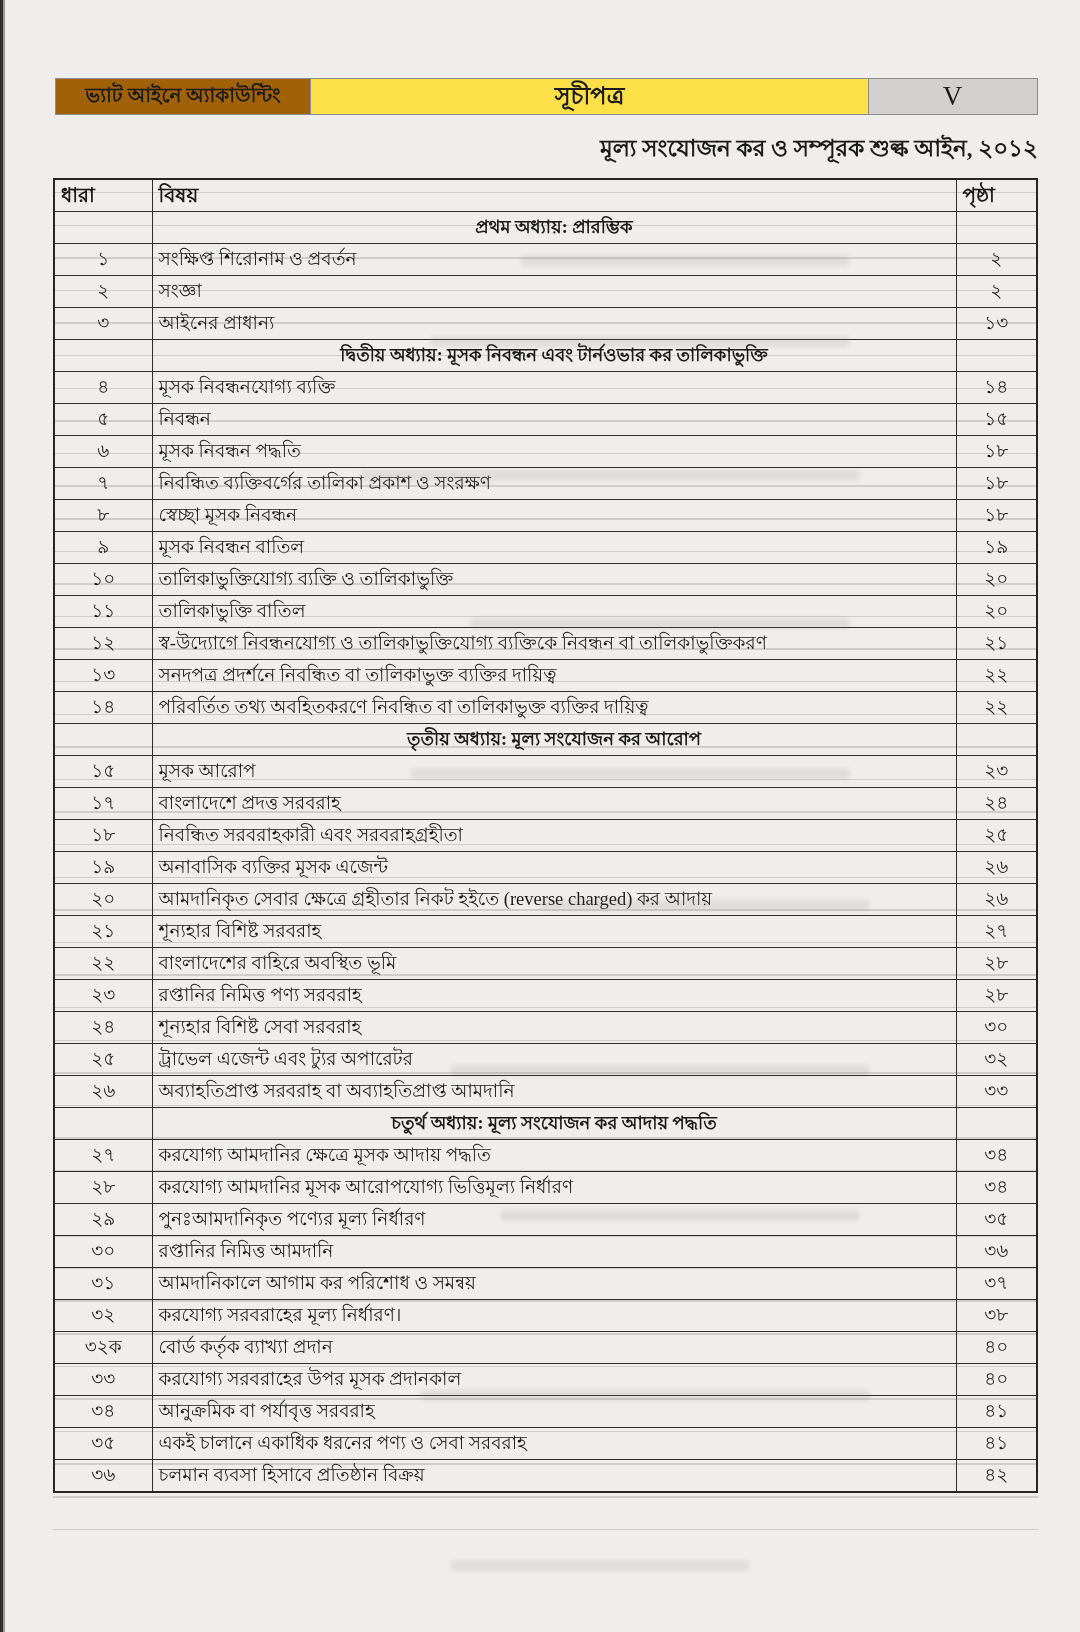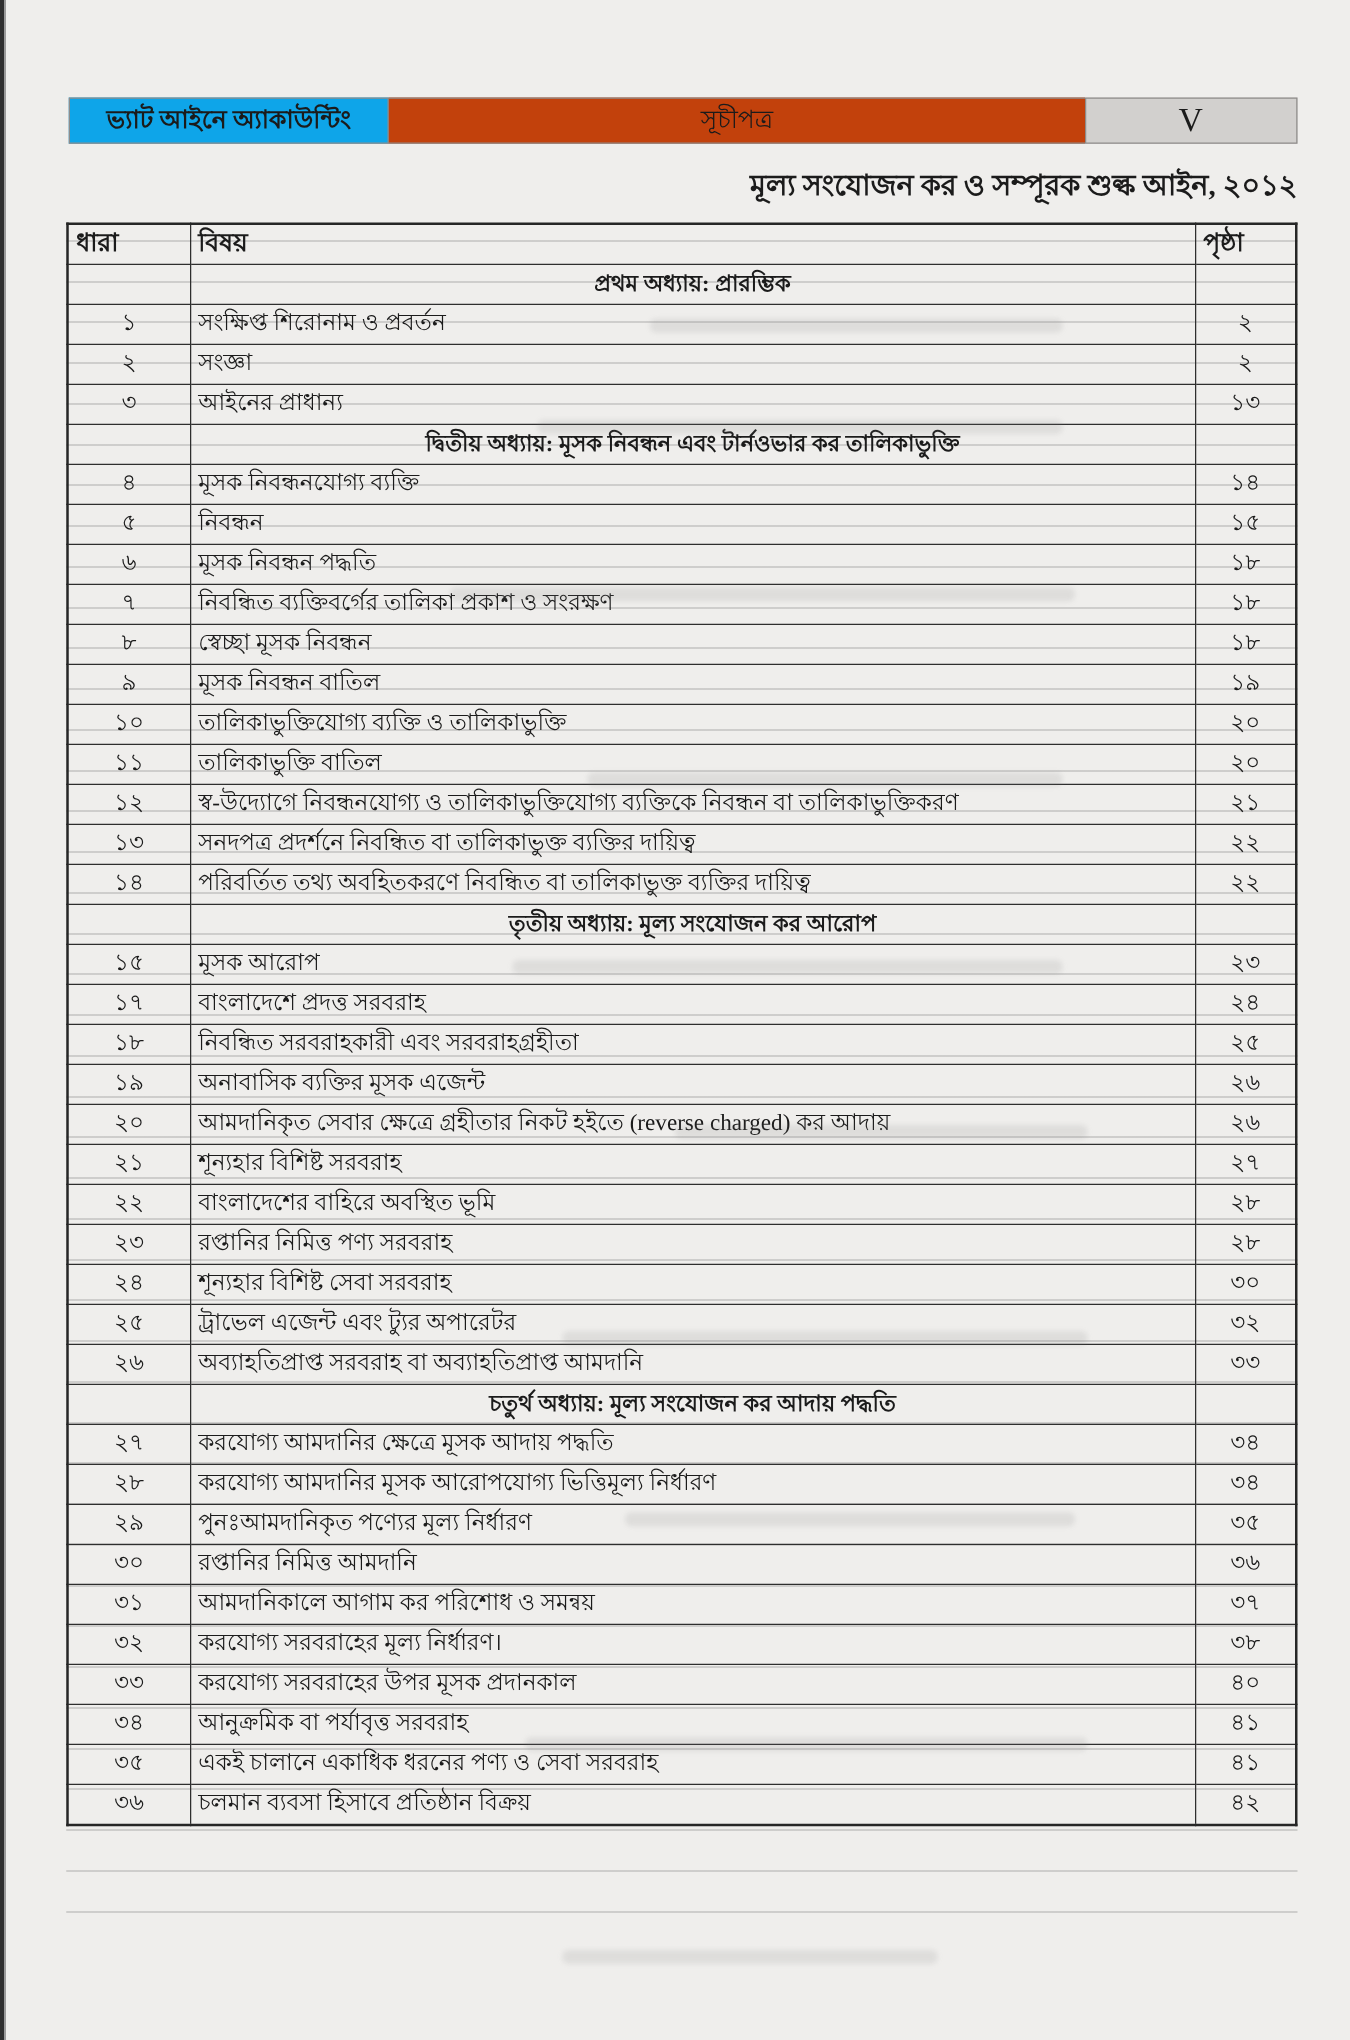--- a/index.html
+++ b/index.html
@@ -19,26 +19,26 @@
   
   .runhead {
     position: absolute; left: 55px; top: 78px; width: 983px; height: 37px;
     display: flex; align-items: stretch;
   }
   .runhead .cell {
     display: flex; align-items: center; justify-content: center;
     border: 1px solid #8e8c8a; box-sizing: border-box;
   }
   .runhead .tab-left {
-    width: 256px; background: #0ea5e9;
+    width: 256px; background: #a16207;
     font-size: 20px; font-weight: bold;
   }
   .runhead .tab-mid {
-    flex: 1; background: #c2410c; border-left: none; border-right: none;
-    font-size: 20px; font-weight: normal;
+    flex: 1; background: #fde047; border-left: none; border-right: none;
+    font-size: 24px; font-weight: bold;
   }
   .runhead .tab-right {
     width: 170px; background: #d2d0ce;
     font-size: 27px; font-weight: normal; letter-spacing: 1px;
   }
   .doc-title {
     position: absolute; left: 53px; top: 130px; width: 985px;
     text-align: right; font-size: 23px; font-weight: bold;
   }
   
@@ -274,20 +274,25 @@
           <td class="c-serial">৩১</td>
           <td class="c-subject">আমদানিকালে আগাম কর পরিশোধ ও সমন্বয়</td>
           <td class="c-page">৩৭</td>
         </tr>
         <tr>
           <td class="c-serial">৩২</td>
           <td class="c-subject">করযোগ্য সরবরাহের মূল্য নির্ধারণ।</td>
           <td class="c-page">৩৮</td>
         </tr>
         <tr>
+          <td class="c-serial">৩২ক</td>
+          <td class="c-subject">বোর্ড কর্তৃক ব্যাখ্যা প্রদান</td>
+          <td class="c-page">৪০</td>
+        </tr>
+        <tr>
           <td class="c-serial">৩৩</td>
           <td class="c-subject">করযোগ্য সরবরাহের উপর মূসক প্রদানকাল</td>
           <td class="c-page">৪০</td>
         </tr>
         <tr>
           <td class="c-serial">৩৪</td>
           <td class="c-subject">আনুক্রমিক বা পর্যাবৃত্ত সরবরাহ</td>
           <td class="c-page">৪১</td>
         </tr>
         <tr>

